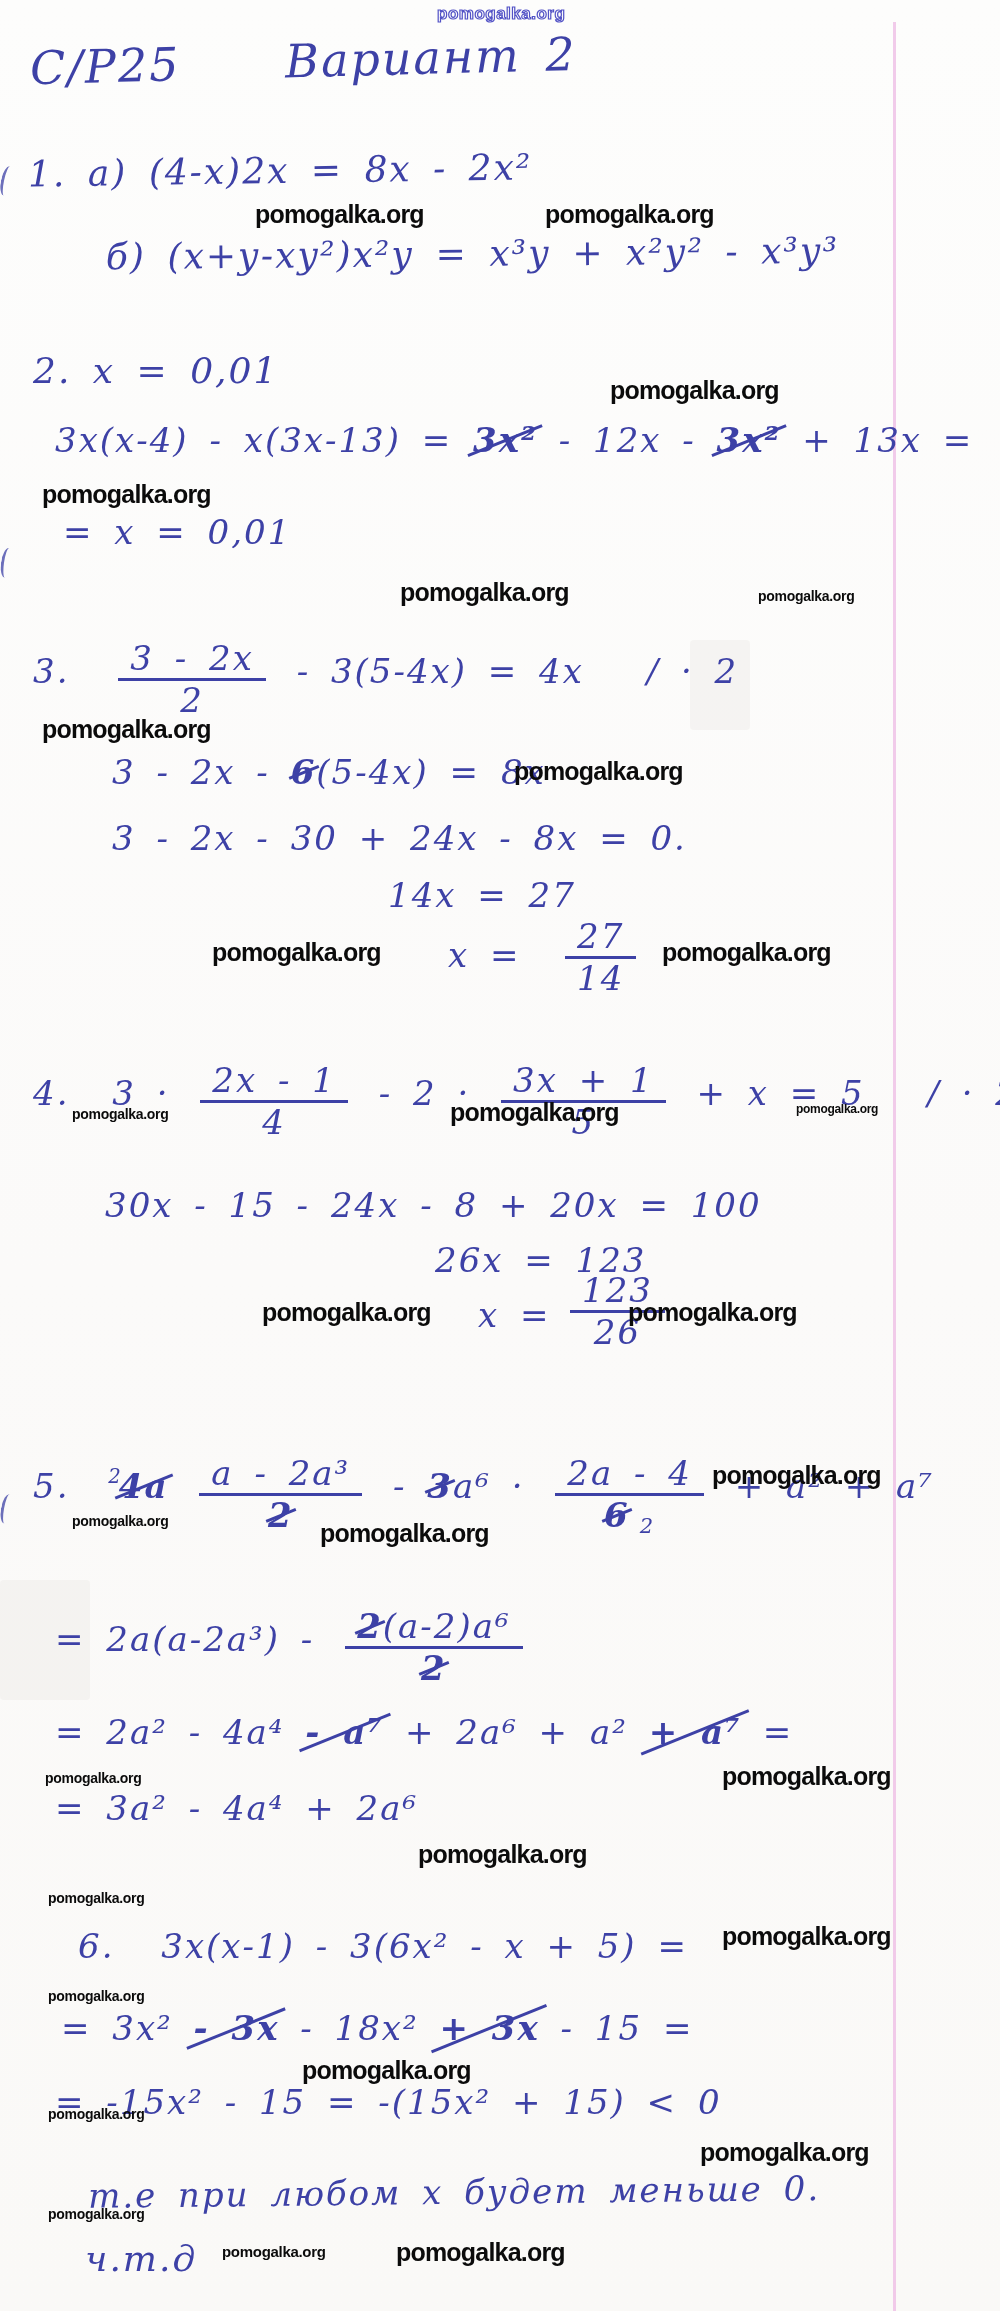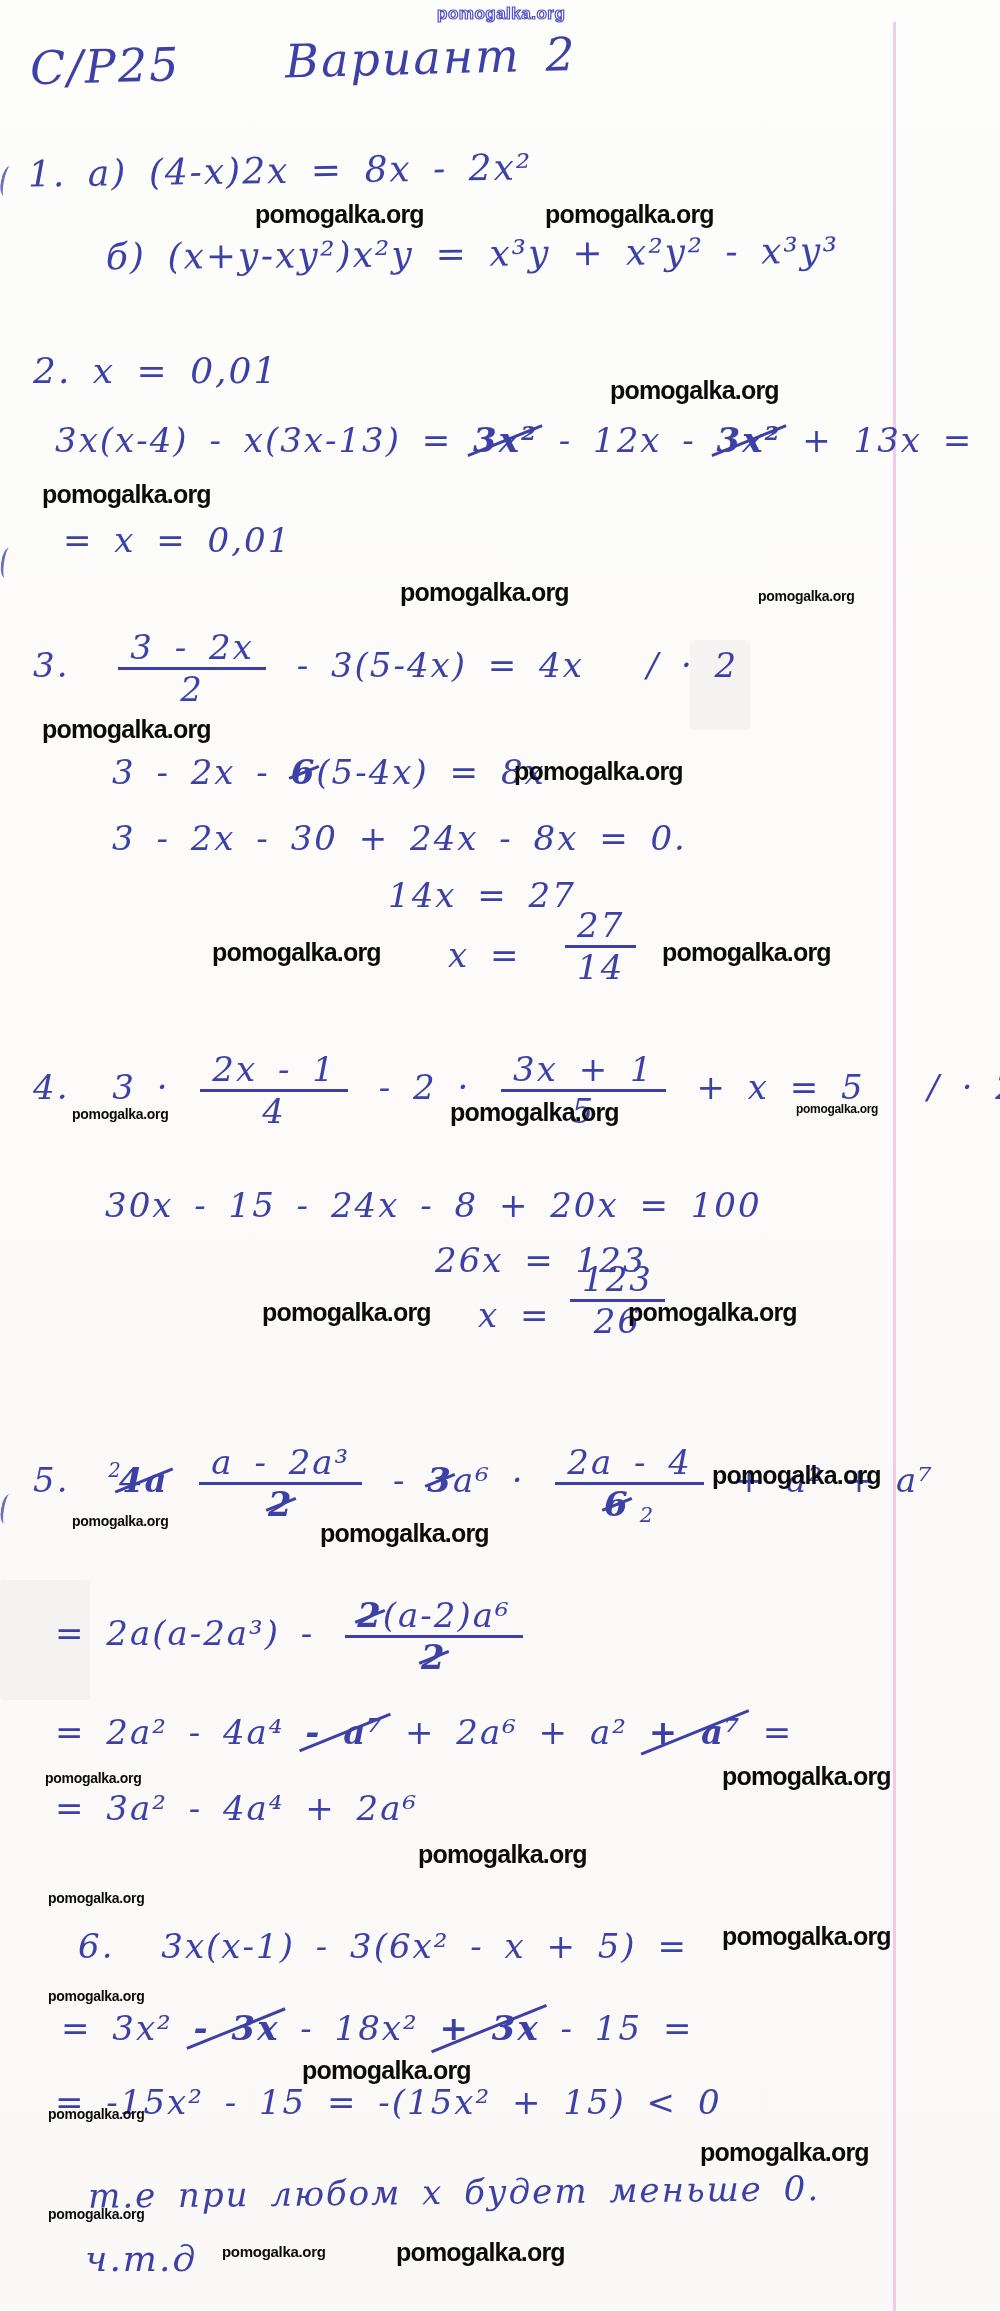--- a/index.html
+++ b/index.html
@@ -2,21 +2,21 @@
 <html><head>
 <meta charset="utf-8">
 <style>
   html,body{margin:0;padding:0;background:#e9e9e9;}
   .page{position:relative;width:1000px;height:2311px;background:linear-gradient(180deg,#fdfdfc 0%,#fbfaf9 55%,#faf9f7 100%);overflow:hidden;}
   .margin-line{position:absolute;left:893px;top:22px;width:3px;height:2289px;background:#eec2e6;opacity:.85;}
   .smudge{position:absolute;background:#e7e6e3;opacity:.35;border-radius:4px;}
   .stray{position:absolute;width:9px;height:30px;border-left:3px solid #3d41a6;border-radius:60% 0 0 60%;opacity:.75;}
   .ink{position:absolute;color:#3d41a6;font-family:"DejaVu Serif",serif;font-style:italic;font-size:34px;letter-spacing:2px;word-spacing:8px;white-space:nowrap;z-index:2;}
   .frac{display:inline-flex;flex-direction:column;align-items:center;vertical-align:middle;margin:0 10px;line-height:1.02;}
-  .frac .num{padding:0 12px 2px;border-bottom:3px solid #3d41a6;}
+  .frac .num{padding:0 12px 2px;border-bottom:3px solid #3d41a6;margin-top:11px;}
   .frac .den{padding-top:2px;display:inline-flex;align-items:flex-end;justify-content:center;}
   .dsub{font-size:.62em;margin-left:10px;transform:translateY(4px);}
   .supnum{font-size:.58em;position:relative;top:-.75em;margin-right:-4px;}
   .cross{position:relative;display:inline-block;font-weight:bold;}
   .cross::after{content:"";position:absolute;left:-12%;right:-12%;top:48%;height:0;border-top:3px solid #3d41a6;transform:rotate(-22deg);}
   .mult{margin-left:42px;}
   .wm{position:absolute;color:#0b0b0b;font-family:"Liberation Sans",sans-serif;font-weight:bold;white-space:nowrap;z-index:5;}
   .wm.b{font-size:25px;letter-spacing:-0.8px;}
   .wm.s{font-size:14px;letter-spacing:-0.3px;}
   .wm.outline{font-size:17px;letter-spacing:.5px;color:rgba(240,240,255,.15);-webkit-text-stroke:1.2px #5252c6;}
@@ -73,21 +73,21 @@
   <div class="ink" style="left:106px;top:233px;font-size:36px;transform:rotate(-0.5deg);">б) (х+у-ху²)х²у = х³у + х²у² - х³у³</div>
 
   <div class="ink" style="left:33px;top:350px;font-size:36px;">2.   х = 0,01</div>
   <div class="ink" style="left:55px;top:420px;">
     <span>3х(х-4) - х(3х-13)  =</span>
     <span class="cross">3х²</span>
     <span>- 12х -</span>
     <span class="cross">3х²</span>
     <span>+ 13х =</span>
   </div>
-  <div class="ink" style="left:63px;top:512px;margin-top:8px;">= х = 0,01</div>
+  <div class="ink" style="left:63px;top:512px;">= х = 0,01</div>
 
   <div class="ink" style="left:33px;top:630px;">
     <span>3.</span>
     <span class="frac" style="margin-left:28px;">
         <span class="num">3 - 2х</span>
         <span class="den">2</span>
       </span>
     <span>- 3(5-4х) = 4х</span>
     <span class="mult">/ · 2</span>
   </div>

